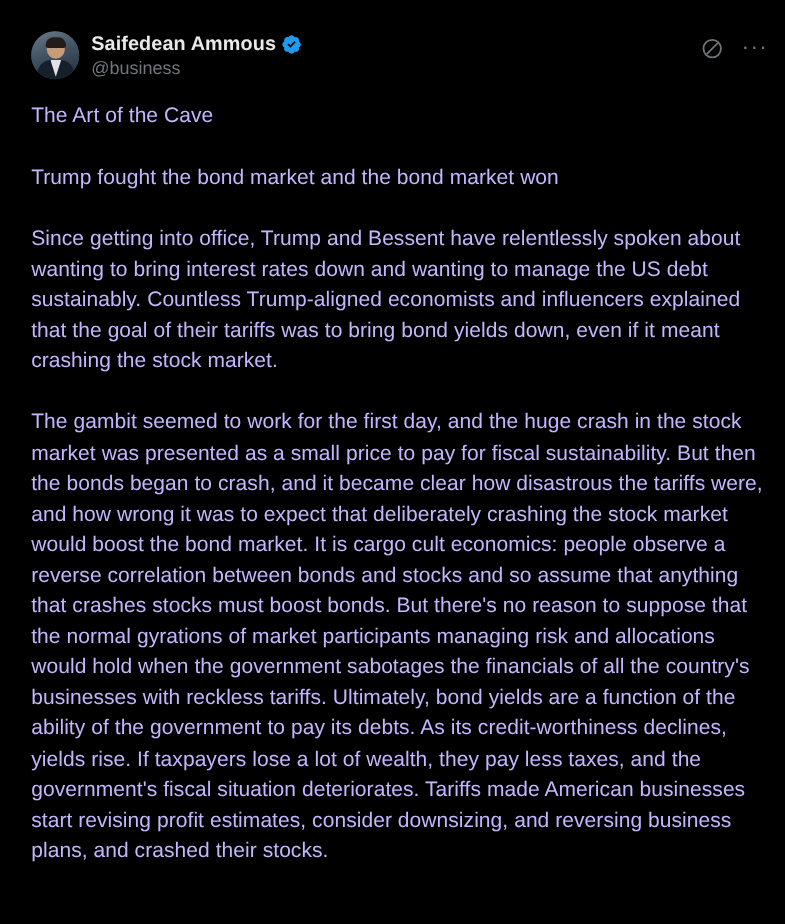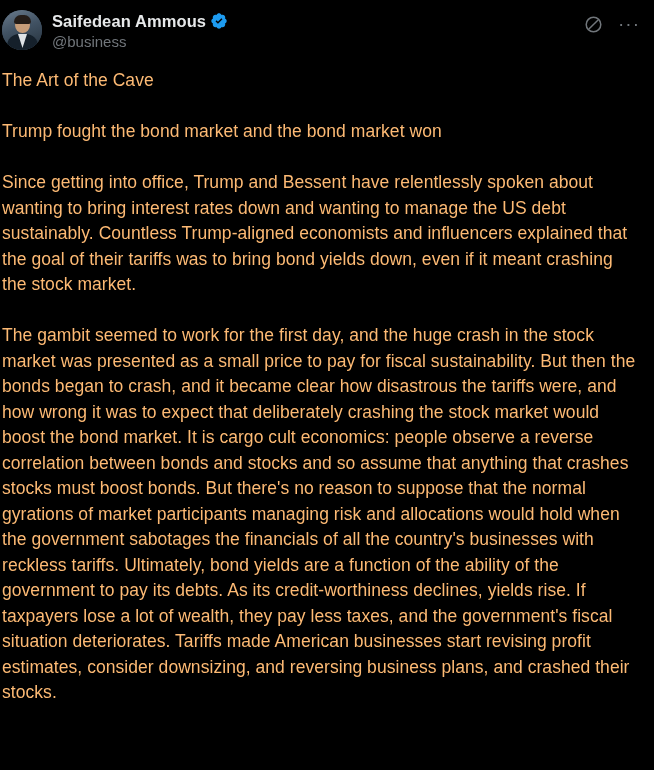--- a/index.html
+++ b/index.html
@@ -11,23 +11,24 @@
     width: 654px;
     height: 770px;
     overflow: hidden;
     font-family: "Liberation Sans", sans-serif;
     color: #e7e9ea;
   }
   .post {
     width: 654px;
     height: 597px;
     box-sizing: border-box;
-    padding: 10px 14px 0 2px;
+    padding: 10px 14px 0 26px;
     background: #000000;
     position: relative;
+    margin-top: 16px;
   }
   .header {
     display: flex;
     align-items: flex-start;
     gap: 10px;
   }
   .avatar {
     width: 40px;
     height: 40px;
     border-radius: 50%;
@@ -124,21 +125,21 @@
   .dots {
     font-size: 19px;
     line-height: 10px;
     color: #71767b;
     letter-spacing: 1px;
   }
   .body-text {
     margin-top: 16px;
     font-size: 17.5px;
     line-height: 25.5px;
-    color: #fdba74;
+    color: #c4b5fd;
     white-space: pre-wrap;
     word-wrap: break-word;
     letter-spacing: 0.05px;
   }
 </style>
 </head>
 <body>
 
 <div class="post">
 

